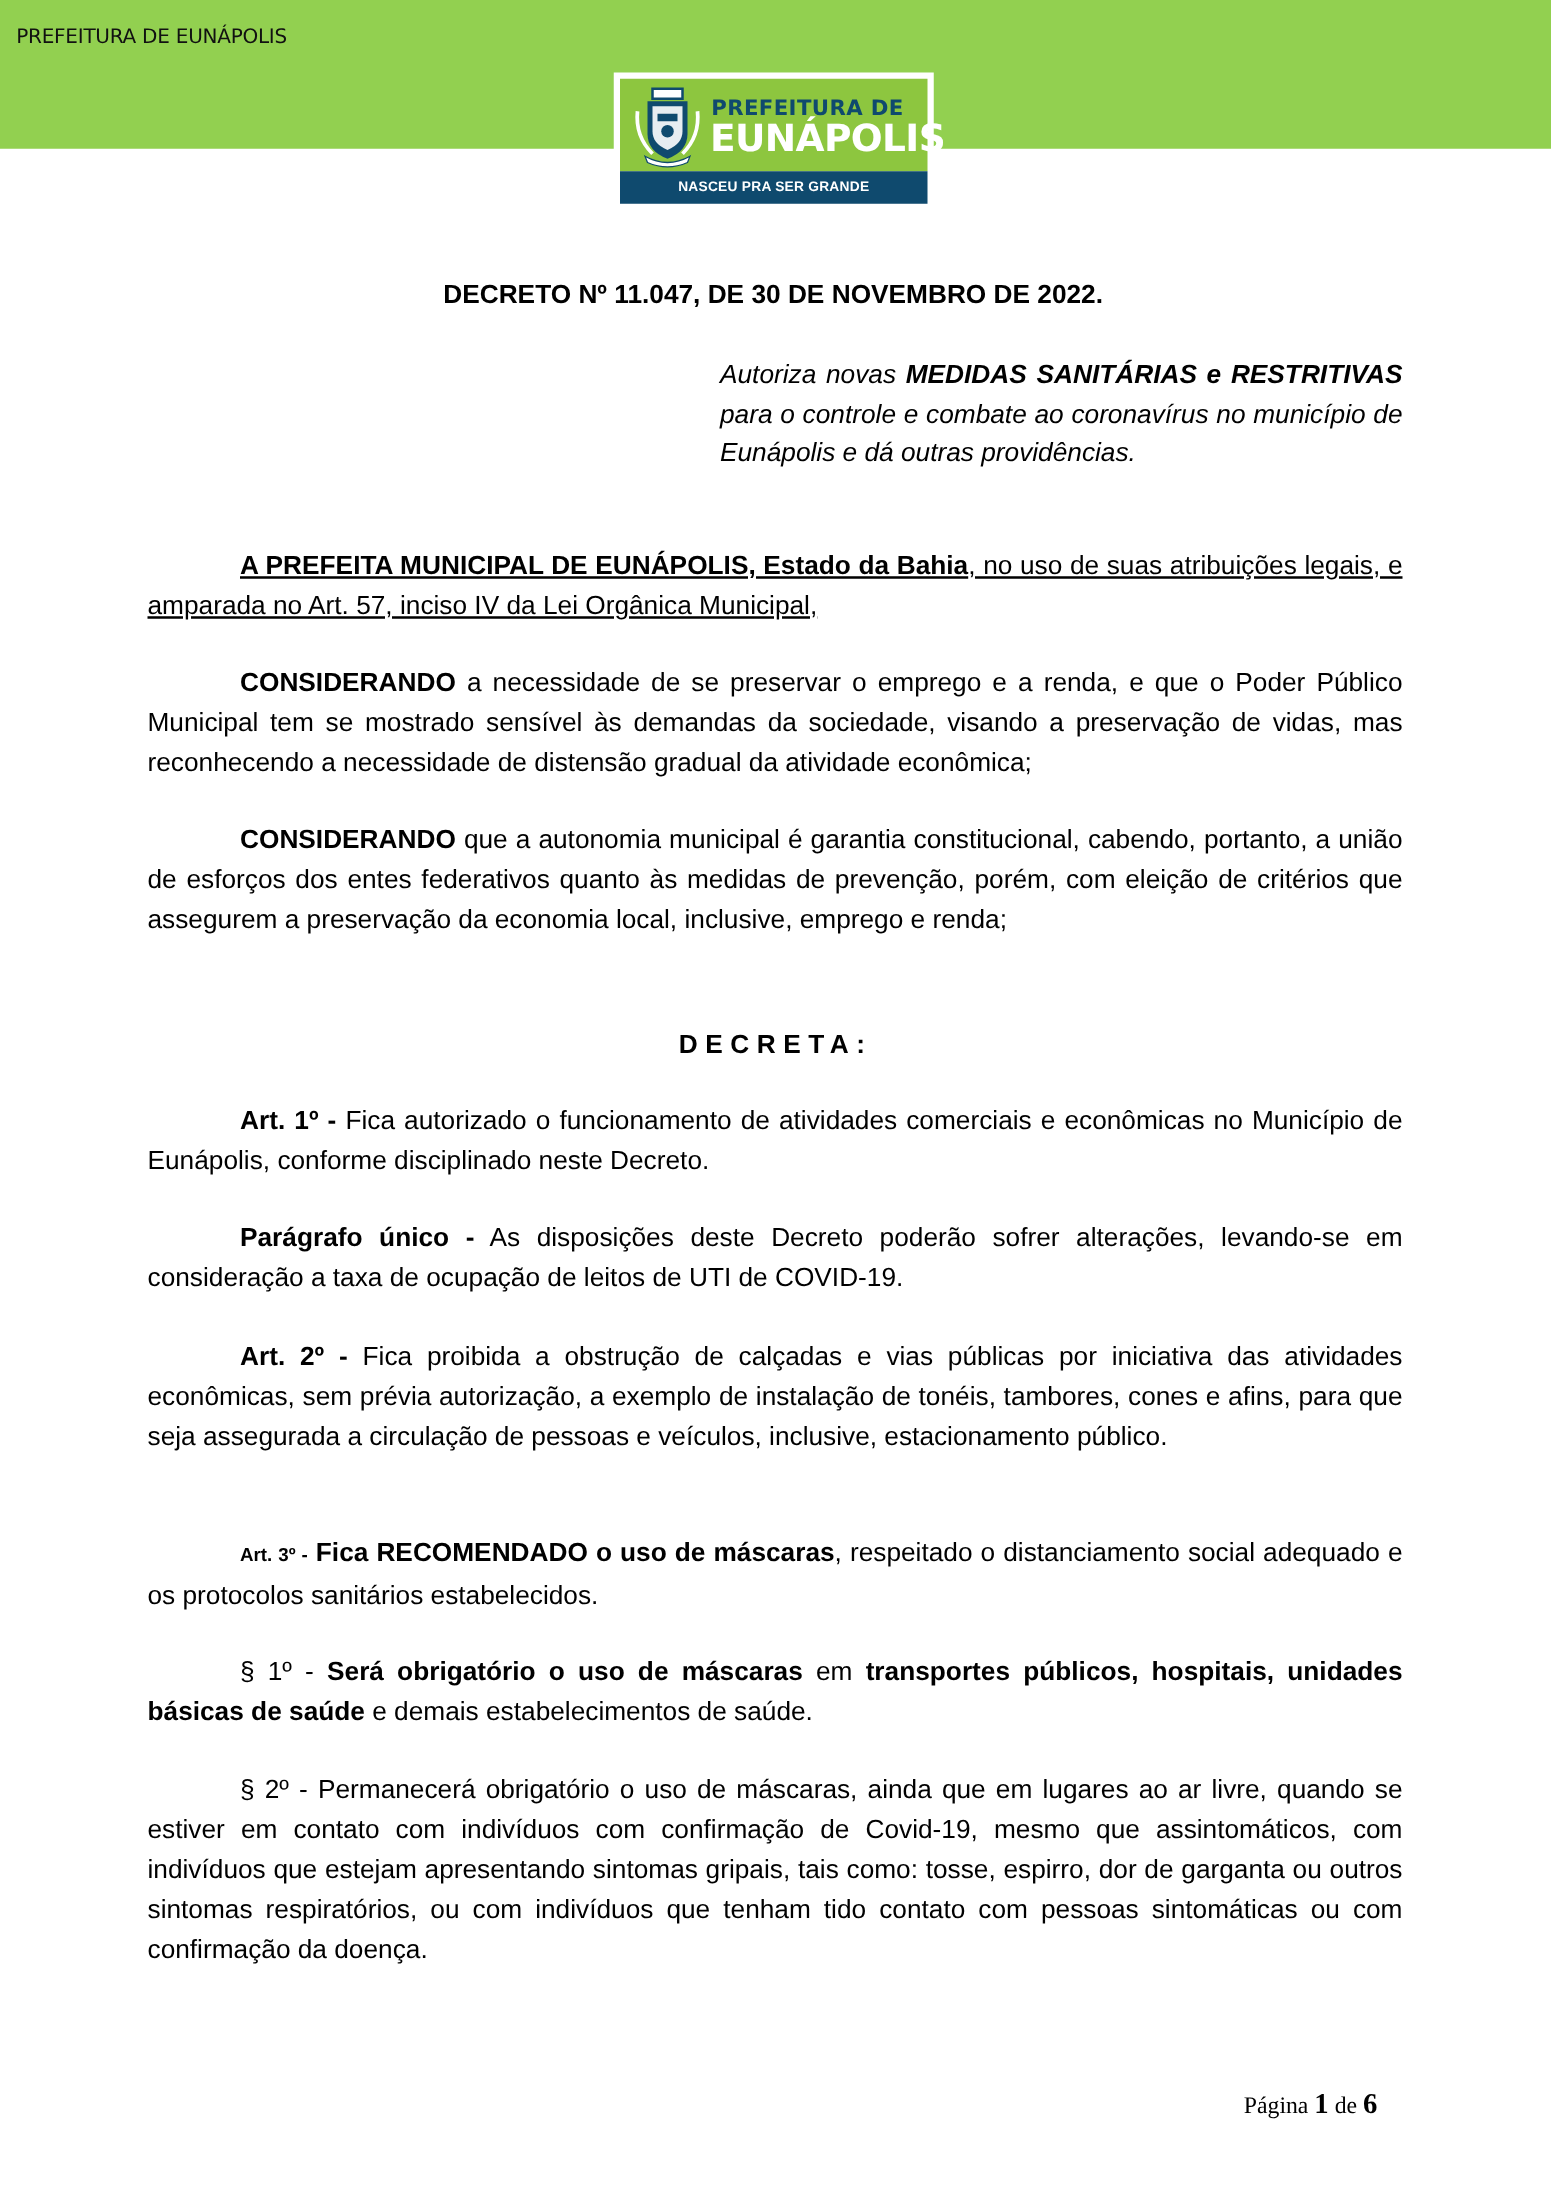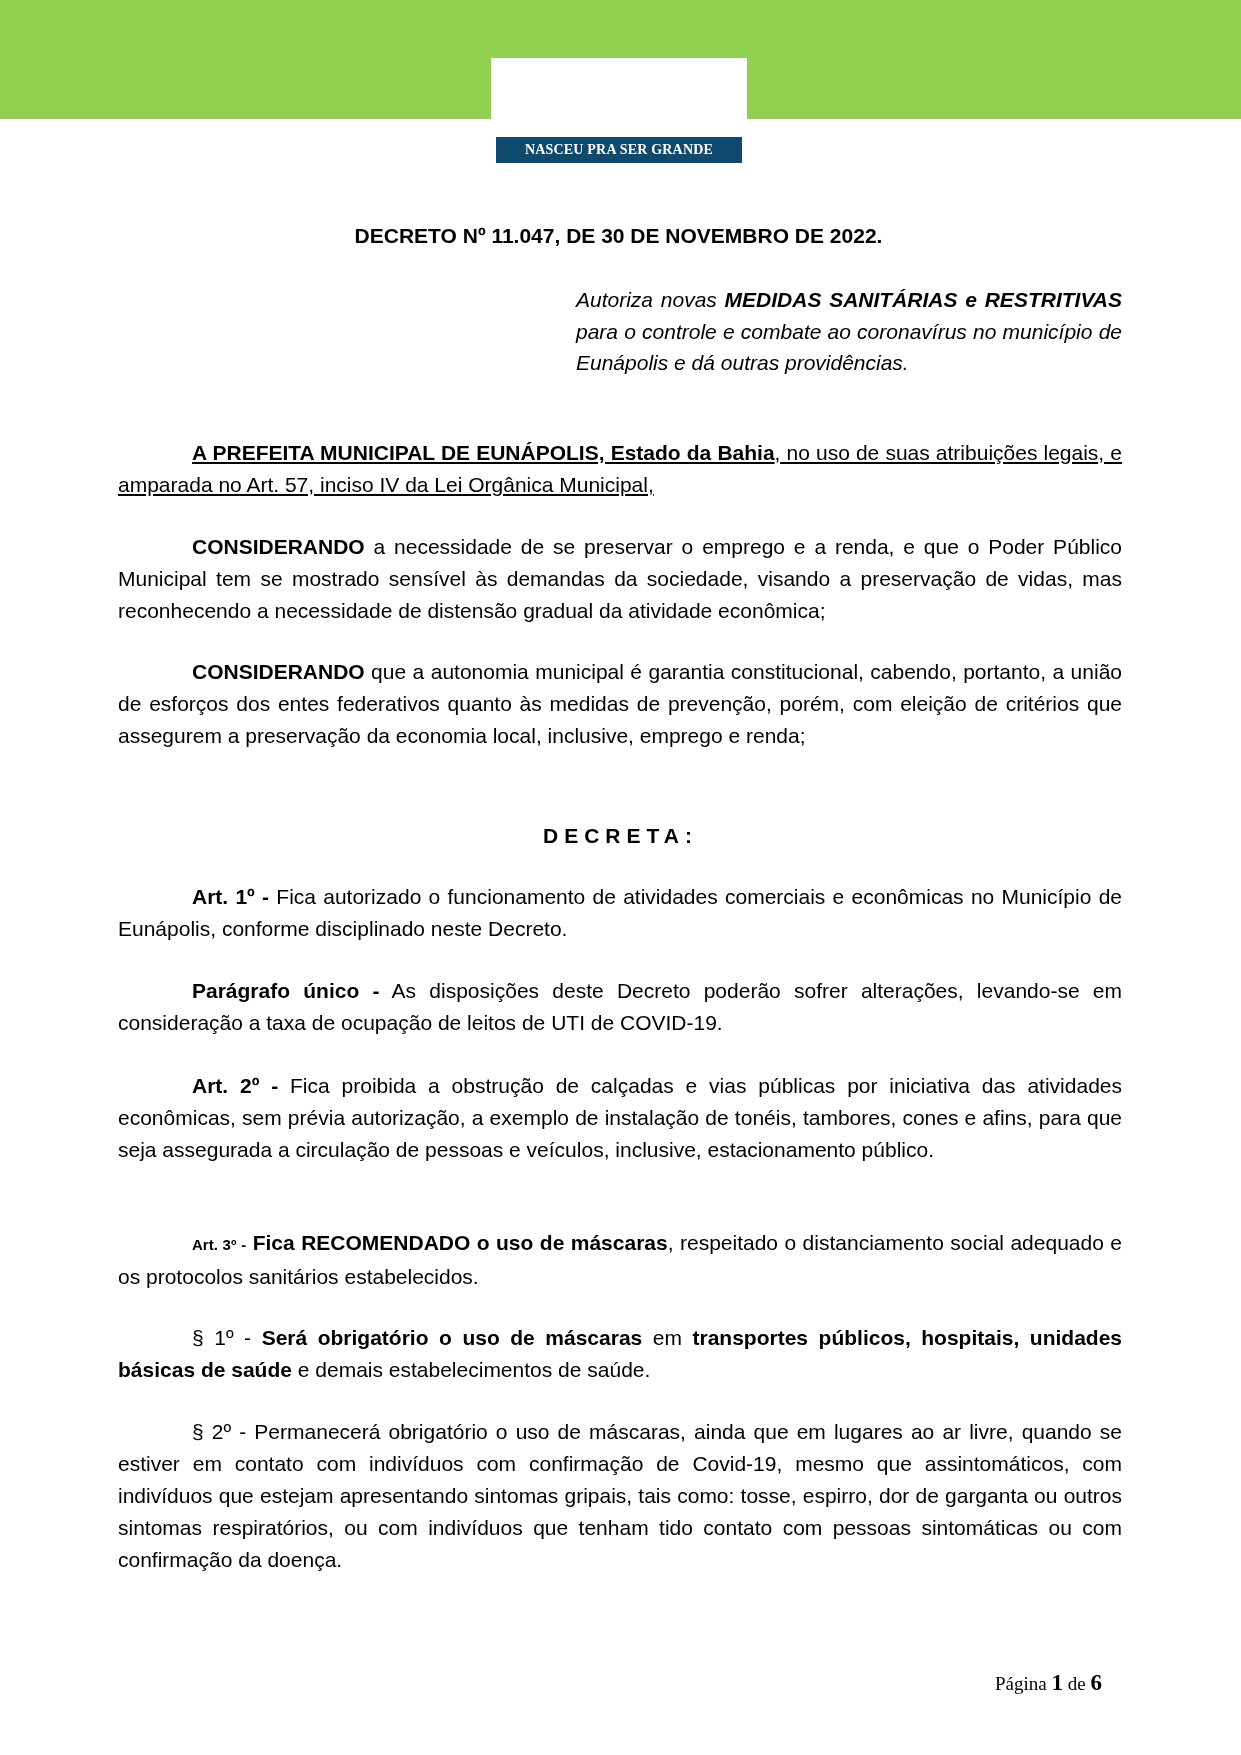--- a/index.html
+++ b/index.html
@@ -5,21 +5,21 @@
   html, body { margin:0; padding:0; }
   body { width:1241px; height:1755px; background:#ffffff; position:relative; overflow:hidden;
          font-family:"Liberation Sans", sans-serif; color:#000; }
   .header-band { position:absolute; left:0; top:0; width:1241px; height:119px; background:#92d050; }
   .header-lines { position:absolute; left:13px; top:14px; font-family:"DejaVu Sans", sans-serif;
                   font-size:16px; line-height:29px; color:#111; letter-spacing:-0.2px; }
   .header-lines div { white-space:nowrap; }
   .logo { position:absolute; left:491px; top:58px; width:256px; height:107px; background:#ffffff; }
   .logo-top { position:absolute; left:5px; top:5px; width:246px; height:74px; background:#8dc63f; }
   .logo-bottom { position:absolute; left:5px; top:79px; width:246px; height:26px; background:#0f4a6e;
-                 color:#fff; font-family:Liberation Serif, serif; font-weight:bold; font-size:14px;
+                 color:#fff; font-family:Liberation Sans, sans-serif; font-weight:bold; font-size:11px;
                  text-align:center; line-height:26px; letter-spacing:0.2px; }
   .crest { position:absolute; left:10px; top:6px; width:56px; height:66px; }
   .logo-line1 { position:absolute; left:73px; top:14px; font-family:"DejaVu Sans", sans-serif;
                 font-weight:bold; font-size:17px; color:#0f4a6e; letter-spacing:0.3px; white-space:nowrap; }
   .logo-line2 { position:absolute; left:72px; top:31px; font-family:"DejaVu Sans", sans-serif;
                 font-weight:bold; font-size:30px; color:#ffffff; letter-spacing:-0.5px; white-space:nowrap; }
 
   .doc-title { position:absolute; left:0; width:1241px; top:224px; text-align:center;
                font-weight:bold; font-size:21px; padding-left:0; }
   .doc-title span { position:relative; left:-2px; }
@@ -33,23 +33,38 @@
   .small-bold { font-size:15px; }
   .footer { position:absolute; left:995px; top:1670px; font-family:"Liberation Serif", serif;
             font-size:19px; white-space:nowrap; }
   .footer b { font-size:23px; }
 </style>
 </head>
 <body>
 
 <div class="header-band"></div>
 <div class="header-lines">
+  <div>PREFEITURA DE EUNÁPOLIS</div>
 </div>
 
 <div class="logo">
+  <div class="logo-top">
+    <svg class="crest" viewBox="0 0 56 66">
+      <path d="M16 2 h24 v8 h-24z" fill="#fff" stroke="#0f4a6e" stroke-width="2"></path>
+      <path d="M12 12 h32 v26 q0 14 -16 20 q-16 -6 -16 -20z" fill="#0f4a6e"></path>
+      <path d="M16 16 h24 v20 q0 10 -12 15 q-12 -5 -12 -15z" fill="#ffffff" opacity="0.9"></path>
+      <path d="M20 22 h16 v6 h-16z" fill="#0f4a6e"></path>
+      <circle cx="28" cy="36" r="5" fill="#0f4a6e"></circle>
+      <path d="M4 20 q-2 20 12 34" fill="none" stroke="#ffffff" stroke-width="3"></path>
+      <path d="M52 20 q2 20 -12 34" fill="none" stroke="#ffffff" stroke-width="3"></path>
+      <path d="M10 56 q18 10 36 0 l-2 5 q-16 7 -32 0z" fill="#ffffff" stroke="#0f4a6e" stroke-width="1"></path>
+    </svg>
+    <div class="logo-line1">PREFEITURA DE</div>
+    <div class="logo-line2">EUNÁPOLIS</div>
+  </div>
   <div class="logo-bottom">NASCEU PRA SER GRANDE</div>
 </div>
 
 <div class="doc-title"><span>DECRETO Nº 11.047, DE 30 DE NOVEMBRO DE 2022.</span></div>
 
 <div class="ementa"><span>Autoriza novas </span><b>MEDIDAS SANITÁRIAS e RESTRITIVAS</b><span> para o controle e combate ao coronavírus no município de Eunápolis e dá outras providências.</span></div>
 
 <div class="body indent" style="top:437px;text-decoration:underline;"><b>A PREFEITA MUNICIPAL DE EUNÁPOLIS, Estado da Bahia</b><span>, no uso de suas atribuições legais, e amparada no Art. 57, inciso IV da Lei Orgânica Municipal,</span></div>
 
 <div class="body indent" style="top:531px;"><b>CONSIDERANDO</b><span> a necessidade de se preservar o emprego e a renda, e que o Poder Público Municipal tem se mostrado sensível às demandas da sociedade, visando a preservação de vidas, mas reconhecendo a necessidade de distensão gradual da atividade econômica;</span></div>

